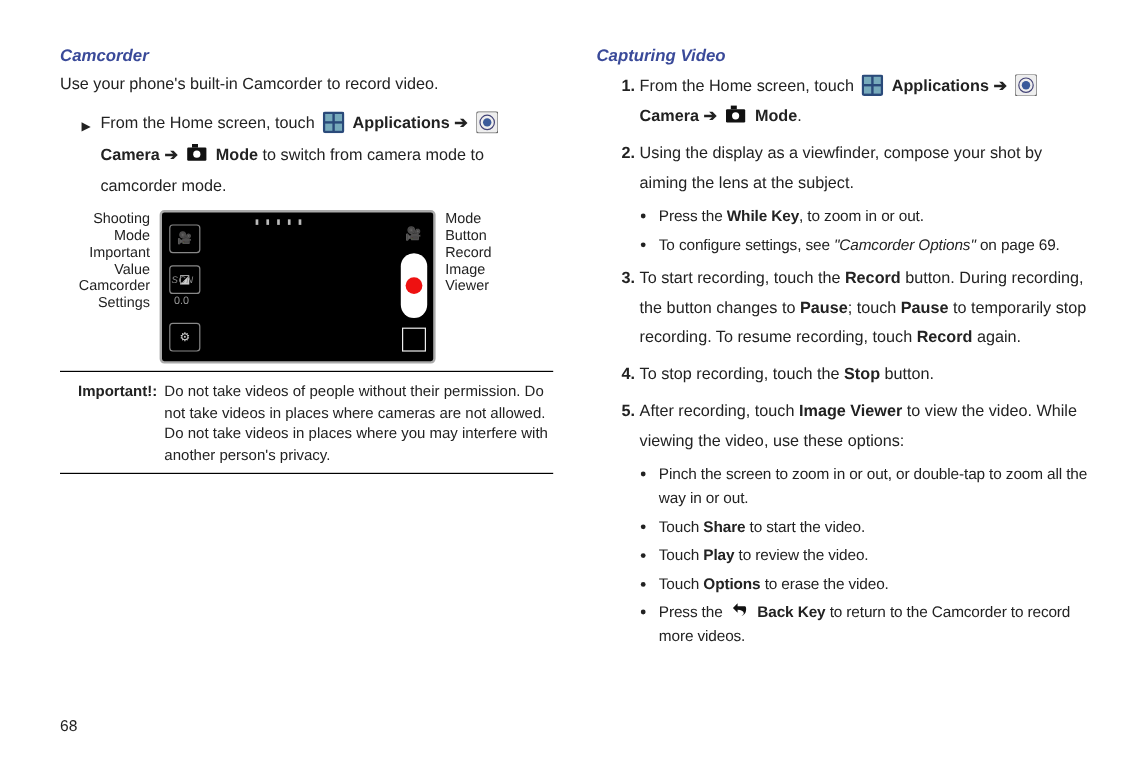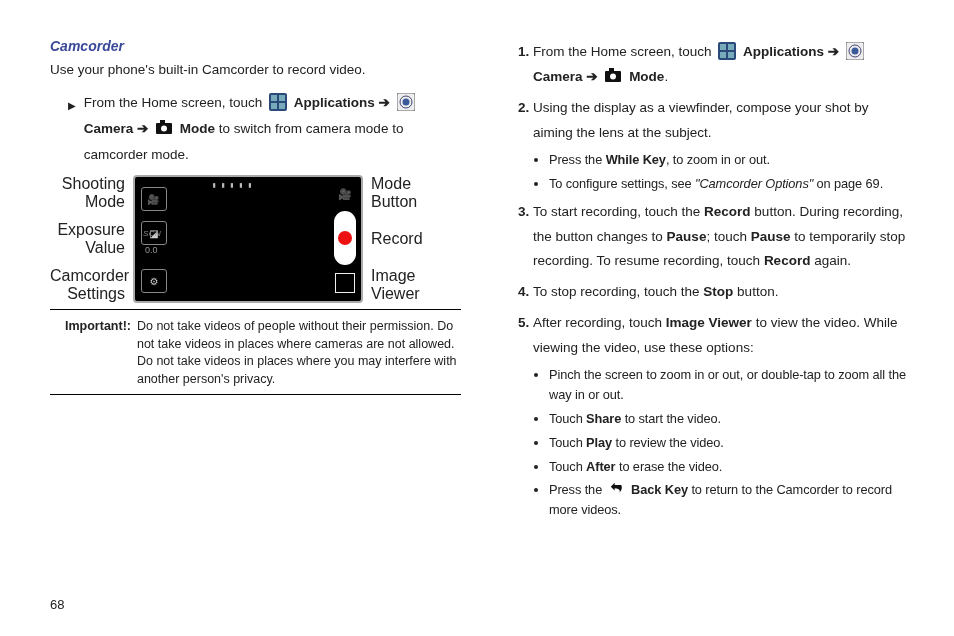--- a/index.html
+++ b/index.html
@@ -45,22 +45,21 @@
 
   
   .diagram{
     display:flex;
     align-items:stretch;
     margin:8px 0 6px 0;
   }
   .diagram .labels{
     display:flex;
     flex-direction:column;
-    justify-content:space-between;
-    font-size:16px;
+    font-size:12px;
     text-align:right;
     padding-right:8px;
     width:75px;
     height:128px;
   }
   .diagram .labels.right{text-align:left;padding-left:8px;padding-right:0;}
 
   .screen{
     width:230px;
     height:128px;
@@ -178,21 +177,21 @@
             </svg>
         </span>
         <span class="bold">Mode</span><span> to switch from camera mode to camcorder mode.</span>
       </div>
     </div>
 
     <div class="diagram">
       <div class="labels">
         <div style="white-space:pre-line">Shooting
 Mode</div>
-        <div style="white-space:pre-line">Exposure
+        <div style="white-space:pre-line">Important
 Value</div>
         <div style="white-space:pre-line">Camcorder
 Settings</div>
       </div>
       <div class="screen">
         <div class="topbar">▮ ▮ ▮ ▮ ▮</div>
         <div class="si-left si1">🎥</div>
         <div class="si-left si2">◪<span>0.0</span></div>
         <div class="scn" style="top:52px;left:8px;font-style:italic;">SCN</div>
         <div class="si-left si3">⚙</div>
@@ -215,20 +214,21 @@
 
     <hr class="hr">
     <div class="important">
       <b>Important!:</b>
       <div>Do not take videos of people without their permission. Do not take videos in places where cameras are not allowed. Do not take videos in places where you may interfere with another person's privacy.</div>
     </div>
     <hr class="hr">
   </div>
 
   <div class="col">
+    <h3>Capturing Video</h3>
     <ol class="steps">
       <li>
         <span>From the Home screen, touch </span>
         <span class="inline-icon">
             <svg viewBox="0 0 18 18">
               <rect x="0" y="0" width="18" height="18" rx="2" fill="#2a4a7a"></rect>
               <rect x="2" y="2" width="6" height="6" fill="#7ab"></rect>
               <rect x="10" y="2" width="6" height="6" fill="#7ab"></rect>
               <rect x="2" y="10" width="6" height="6" fill="#7ab"></rect>
               <rect x="10" y="10" width="6" height="6" fill="#7ab"></rect>
@@ -264,21 +264,21 @@
       </li>
       <li>
         <span>To stop recording, touch the </span><span class="bold">Stop</span><span> button.</span>
       </li>
       <li>
         <span>After recording, touch </span><span class="bold">Image Viewer</span><span> to view the video. While viewing the video, use these options:</span>
         <ul class="bul cond">
           <li>Pinch the screen to zoom in or out, or double-tap to zoom all the way in or out.</li>
           <li><span>Touch </span><span class="bold">Share</span><span> to start the video.</span></li>
           <li><span>Touch </span><span class="bold">Play</span><span> to review the video.</span></li>
-          <li><span>Touch </span><span class="bold">After</span><span>  to erase the video.</span></li>
+          <li><span>Touch </span><span class="bold">Options</span><span>  to erase the video.</span></li>
           <li>
             <span>Press the  </span>
             <span class="back-icon"><svg viewBox="0 0 18 18">
                   <path d="M14 4 C14 4 6 4 6 4 L6 1 L1 6 L6 11 L6 8 C 14 8 14 14 10 14 C 16 14 16 4 14 4 Z" fill="#111"></path>
                 </svg></span>
             <span class="bold"> Back Key </span><span> to return to the Camcorder to record more videos.</span>
           </li>
         </ul>
       </li>
     </ol>

